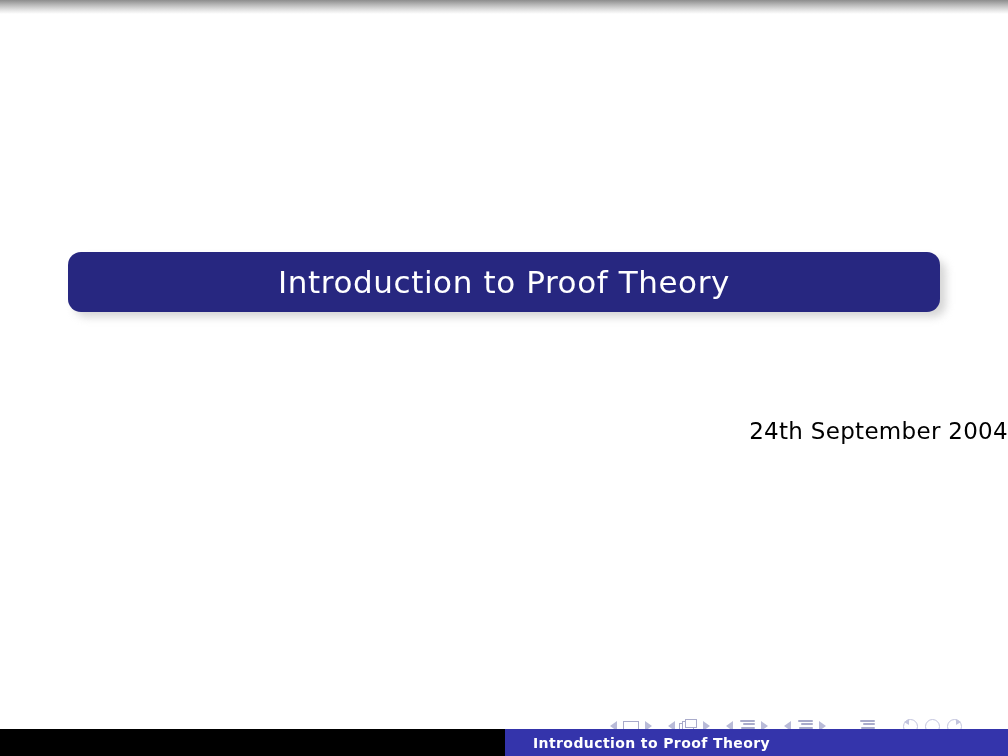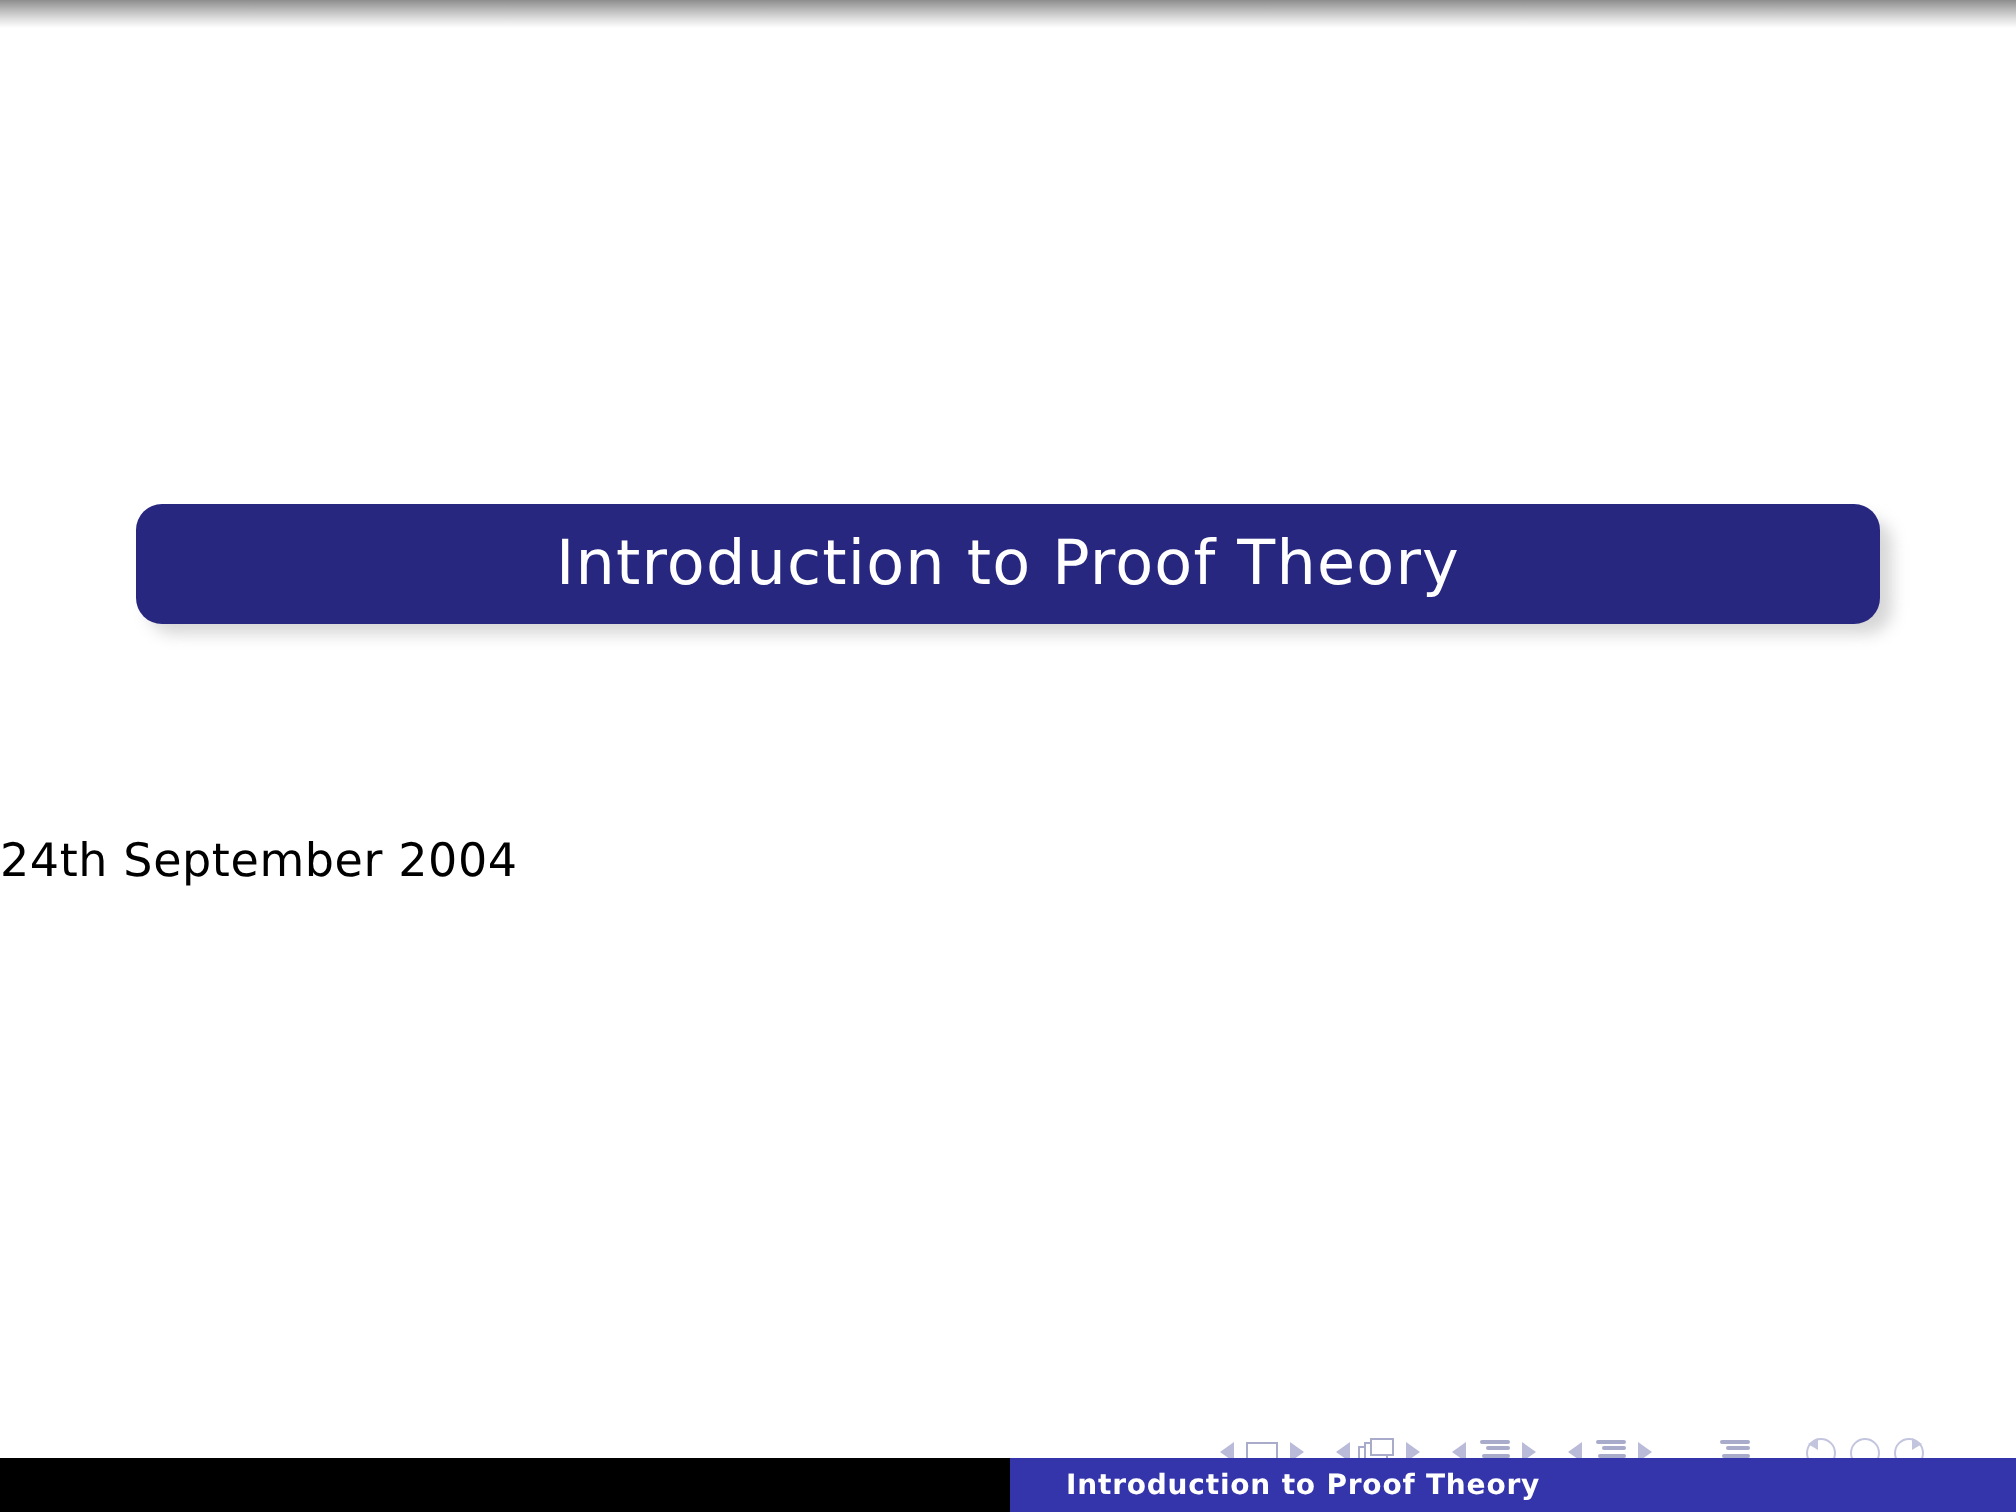--- a/index.html
+++ b/index.html
@@ -66,21 +66,21 @@
     line-height: 1;
     white-space: nowrap;
   }
 
   
   .date-text {
     position: absolute;
     left: 0;
     top: 404px;
     width: 1008px;
-    text-align: left;
+    text-align: right;
     color: #000000;
     font-size: 23px;
     font-family: "DejaVu Sans", sans-serif;
     letter-spacing: 0.3px;
   }
 
   
   .navsyms {
     position: absolute;
     left: 610px;

